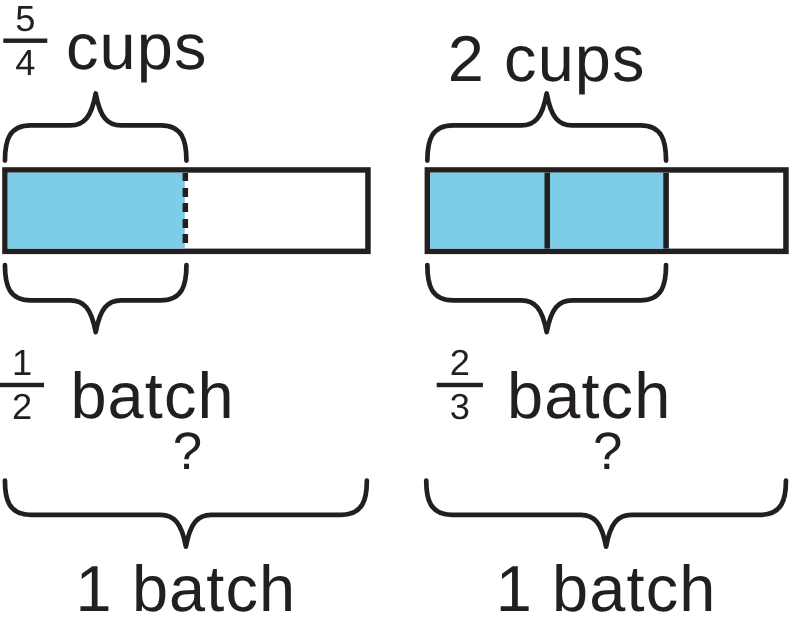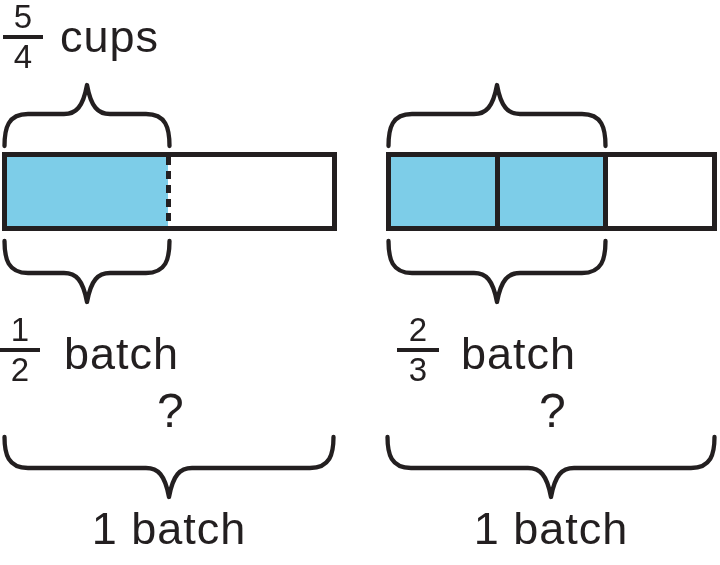--- a/index.html
+++ b/index.html
@@ -7,21 +7,21 @@
     --blue:#7dcde8;
     --bg:#ffffff;
   }
   html,body{margin:0;padding:0;background:var(--bg);}
   .stage{
     position:relative;width:720px;height:565px;background:var(--bg);
     font-family:"Liberation Sans","DejaVu Sans",sans-serif;
     color:var(--line);overflow:hidden;
   }
   .abs{position:absolute;}
-  .label{font-size:45px;line-height:1;white-space:nowrap;letter-spacing:1px;}
+  .label{font-size:59px;line-height:1;white-space:nowrap;letter-spacing:1px;}
   .qmark{font-size:48px;line-height:1;}
   
   .frac{position:absolute;display:flex;flex-direction:column;align-items:center;
         font-size:33px;line-height:1;font-weight:400;}
   .frac .num{display:block;width:100%;text-align:center;padding-bottom:2px;
              border-bottom:4px solid var(--line);}
   .frac .den{display:block;width:100%;text-align:center;padding-top:1px;}
   
   .bar{position:absolute;height:69px;border:5px solid var(--line);background:#fff;
        display:flex;flex-direction:row;}
@@ -67,20 +67,21 @@
   </span>
   <span class="abs label" style="left:64px;top:331px;">batch</span>
 
   <span class="abs qmark" style="left:157px;top:387px;">?</span>
 
   <svg class="brace" style="left:2px;top:435px;" width="334" height="68" viewBox="0 0 334 68">
     <path d="M 2.5 2 C 2.5 19 6 33 26 33 L 144 33 C 156 33 163 40 167 62 C 171 40 178 33 190 33 L 308 33 C 328 33 331.5 19 331.5 2"></path>
   </svg>
   <span class="abs label center-text" style="left:2px;top:506px;width:334px;">1 batch</span>
 
+  <span class="abs label center-text" style="left:386px;top:25px;width:222px;">2 cups</span>
 
   <svg class="brace" style="left:386px;top:78px;" width="222" height="70" viewBox="0 0 222 70">
     <path d="M 2.5 68 C 2.5 50 6 36 26 36 L 88 36 C 100 36 107 29 111 7 C 115 29 122 36 134 36 L 196 36 C 216 36 219.5 50 219.5 68"></path>
   </svg>
 
   <div class="bar" style="left:386px;top:152px;width:321px;">
     <div class="cell flex blue divider-right"></div>
     <div class="cell flex blue divider-right"></div>
     <div class="cell flex"></div>
   </div>

